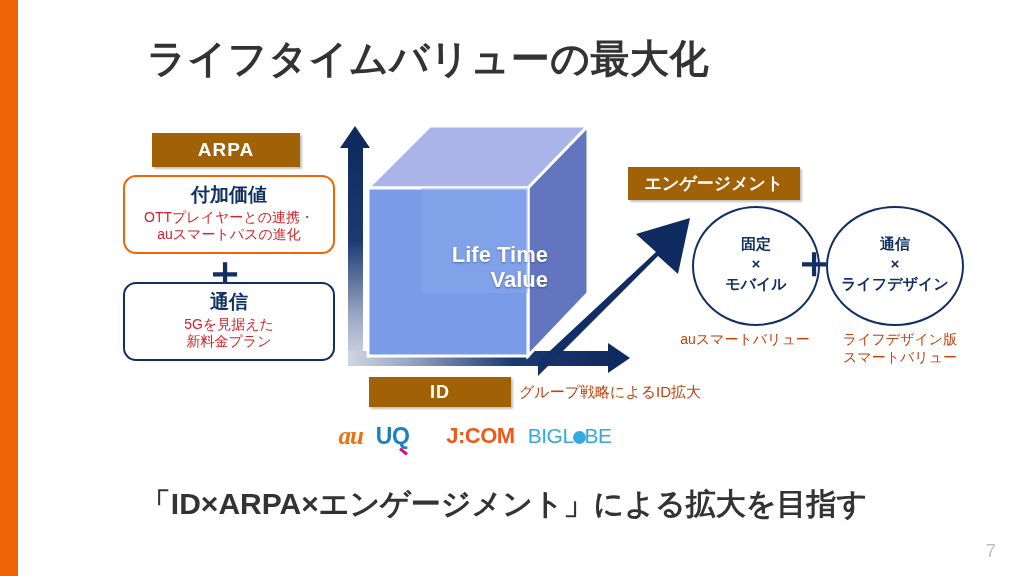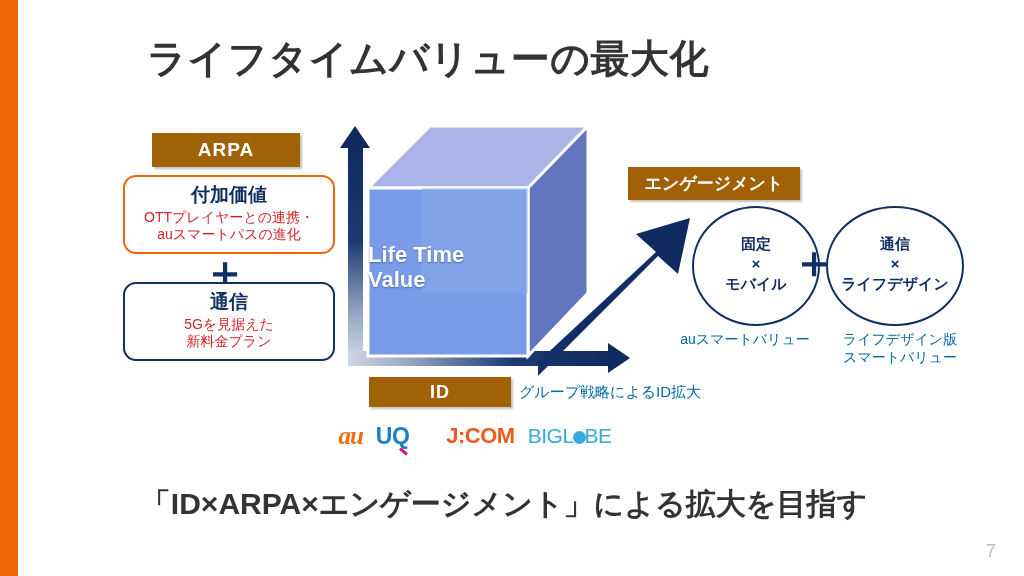--- a/index.html
+++ b/index.html
@@ -189,33 +189,33 @@
     left: 360px;
     top: 118px;
     width: 230px;
     height: 245px;
   }
   .cube-label {
     position: absolute;
     left: 368px;
     top: 242px;
     width: 180px;
-    text-align: left;
+    text-align: right;
     color: #ffffff;
     font-size: 22px;
     font-weight: bold;
     line-height: 1.15;
     white-space: pre-line;
     text-shadow: 0 1px 2px rgba(40,60,120,0.55);
   }
 
   
   .red-note {
     position: absolute;
-    color: #0369a1;
+    color: #c2410c;
     font-size: 14px;
     line-height: 1.25;
     text-align: center;
     white-space: pre-line;
   }
   #note-id {
     left: 519px;
     top: 383px;
     text-align: left;
     font-size: 15px;

